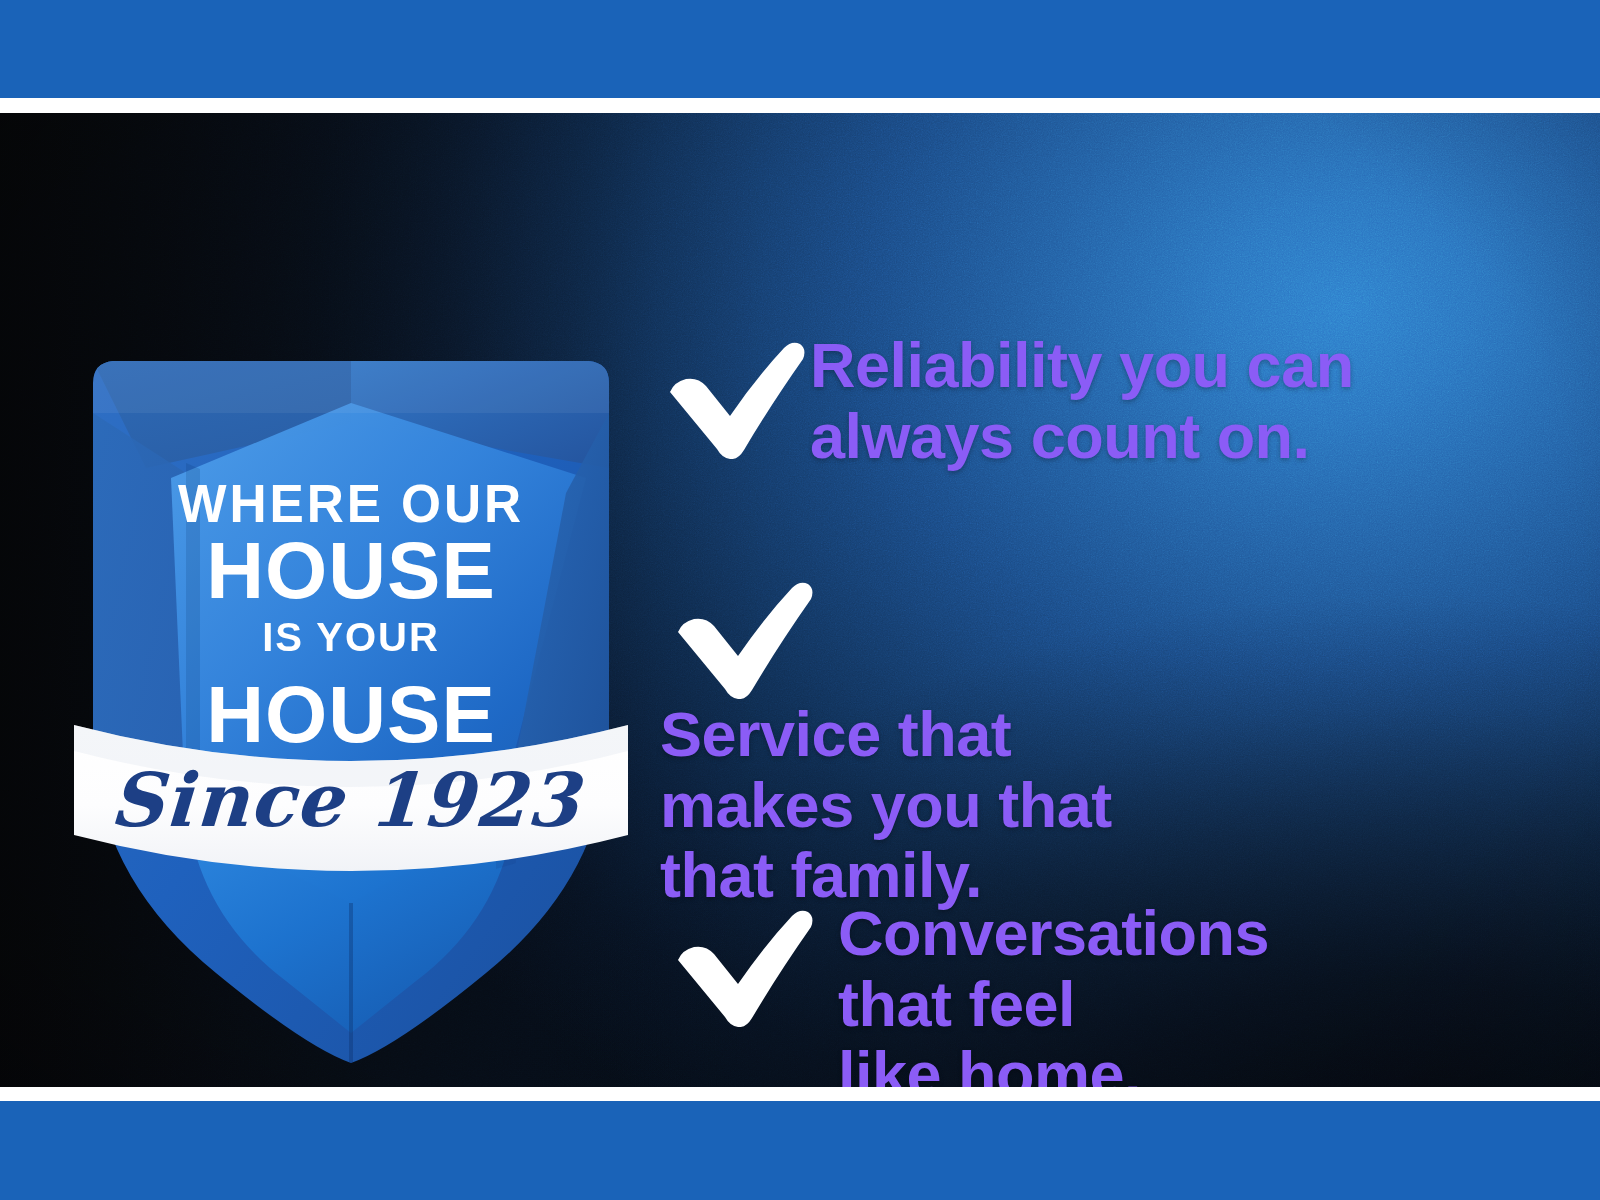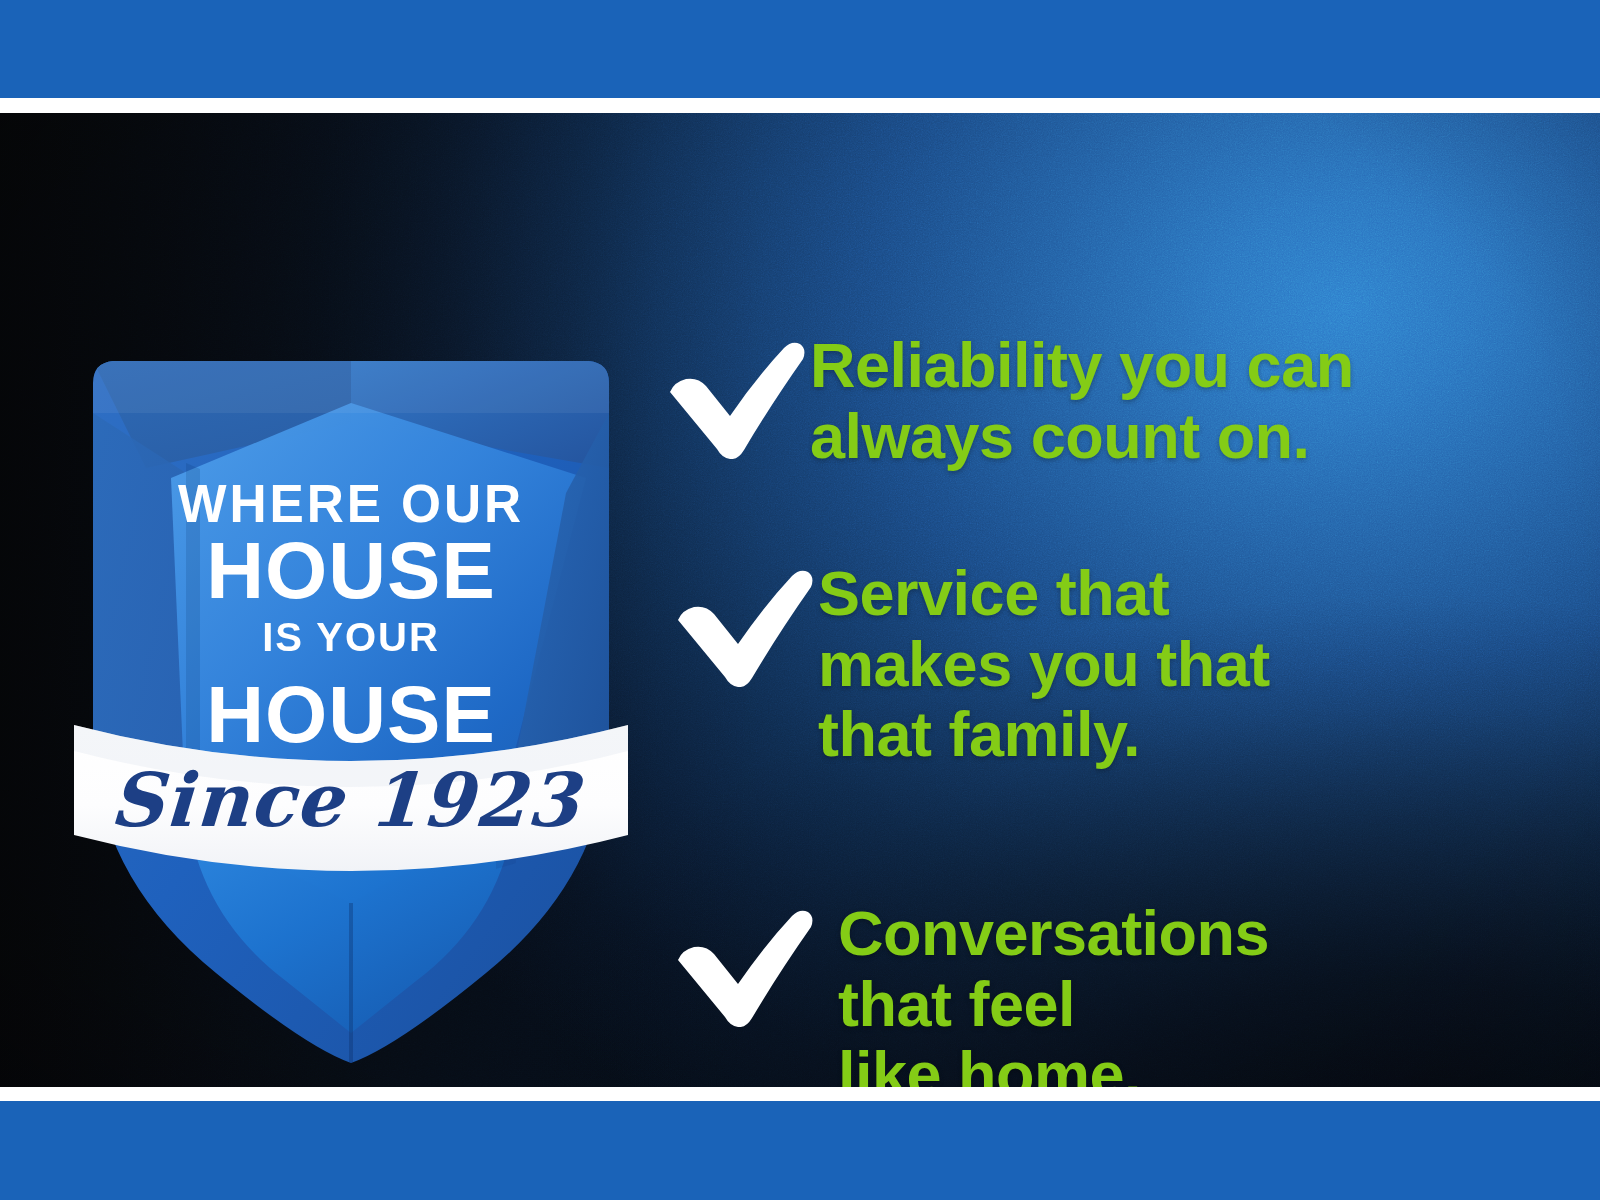--- a/index.html
+++ b/index.html
@@ -170,39 +170,39 @@
     height: 974px;
   }
   .benefit-row {
     position: absolute;
     left: 0;
     width: 900px;
     display: flex;
     align-items: flex-start;
   }
   #benefit-row-0 { top: 104px; }
-  #benefit-row-1 { top: 332px; }
+  #benefit-row-1 { top: 344px; flex-direction: column; }
   #benefit-row-2 { top: 672px; gap: 20px; }
 
   .check-icon {
     flex: 0 0 auto;
     width: 150px;
     height: 125px;
     margin-top: 4px;
   }
   #benefit-row-1 .check-icon,
   #benefit-row-2 .check-icon { margin-left: 8px; }
   .check-icon svg {
     display: block;
     width: 100%;
     height: 100%;
   }
 
   .benefit-text {
-    color: #84cc16;
+    color: #8b5cf6;
     font-family: "Liberation Sans", sans-serif;
     font-weight: bold;
     font-size: 63px;
     line-height: 1.12;
     letter-spacing: -0.5px;
     text-shadow: 0 2px 5px rgba(0,0,0,0.28);
   }
   .benefit-text .ln { display: block; white-space: nowrap; }
 </style>
 </head>

